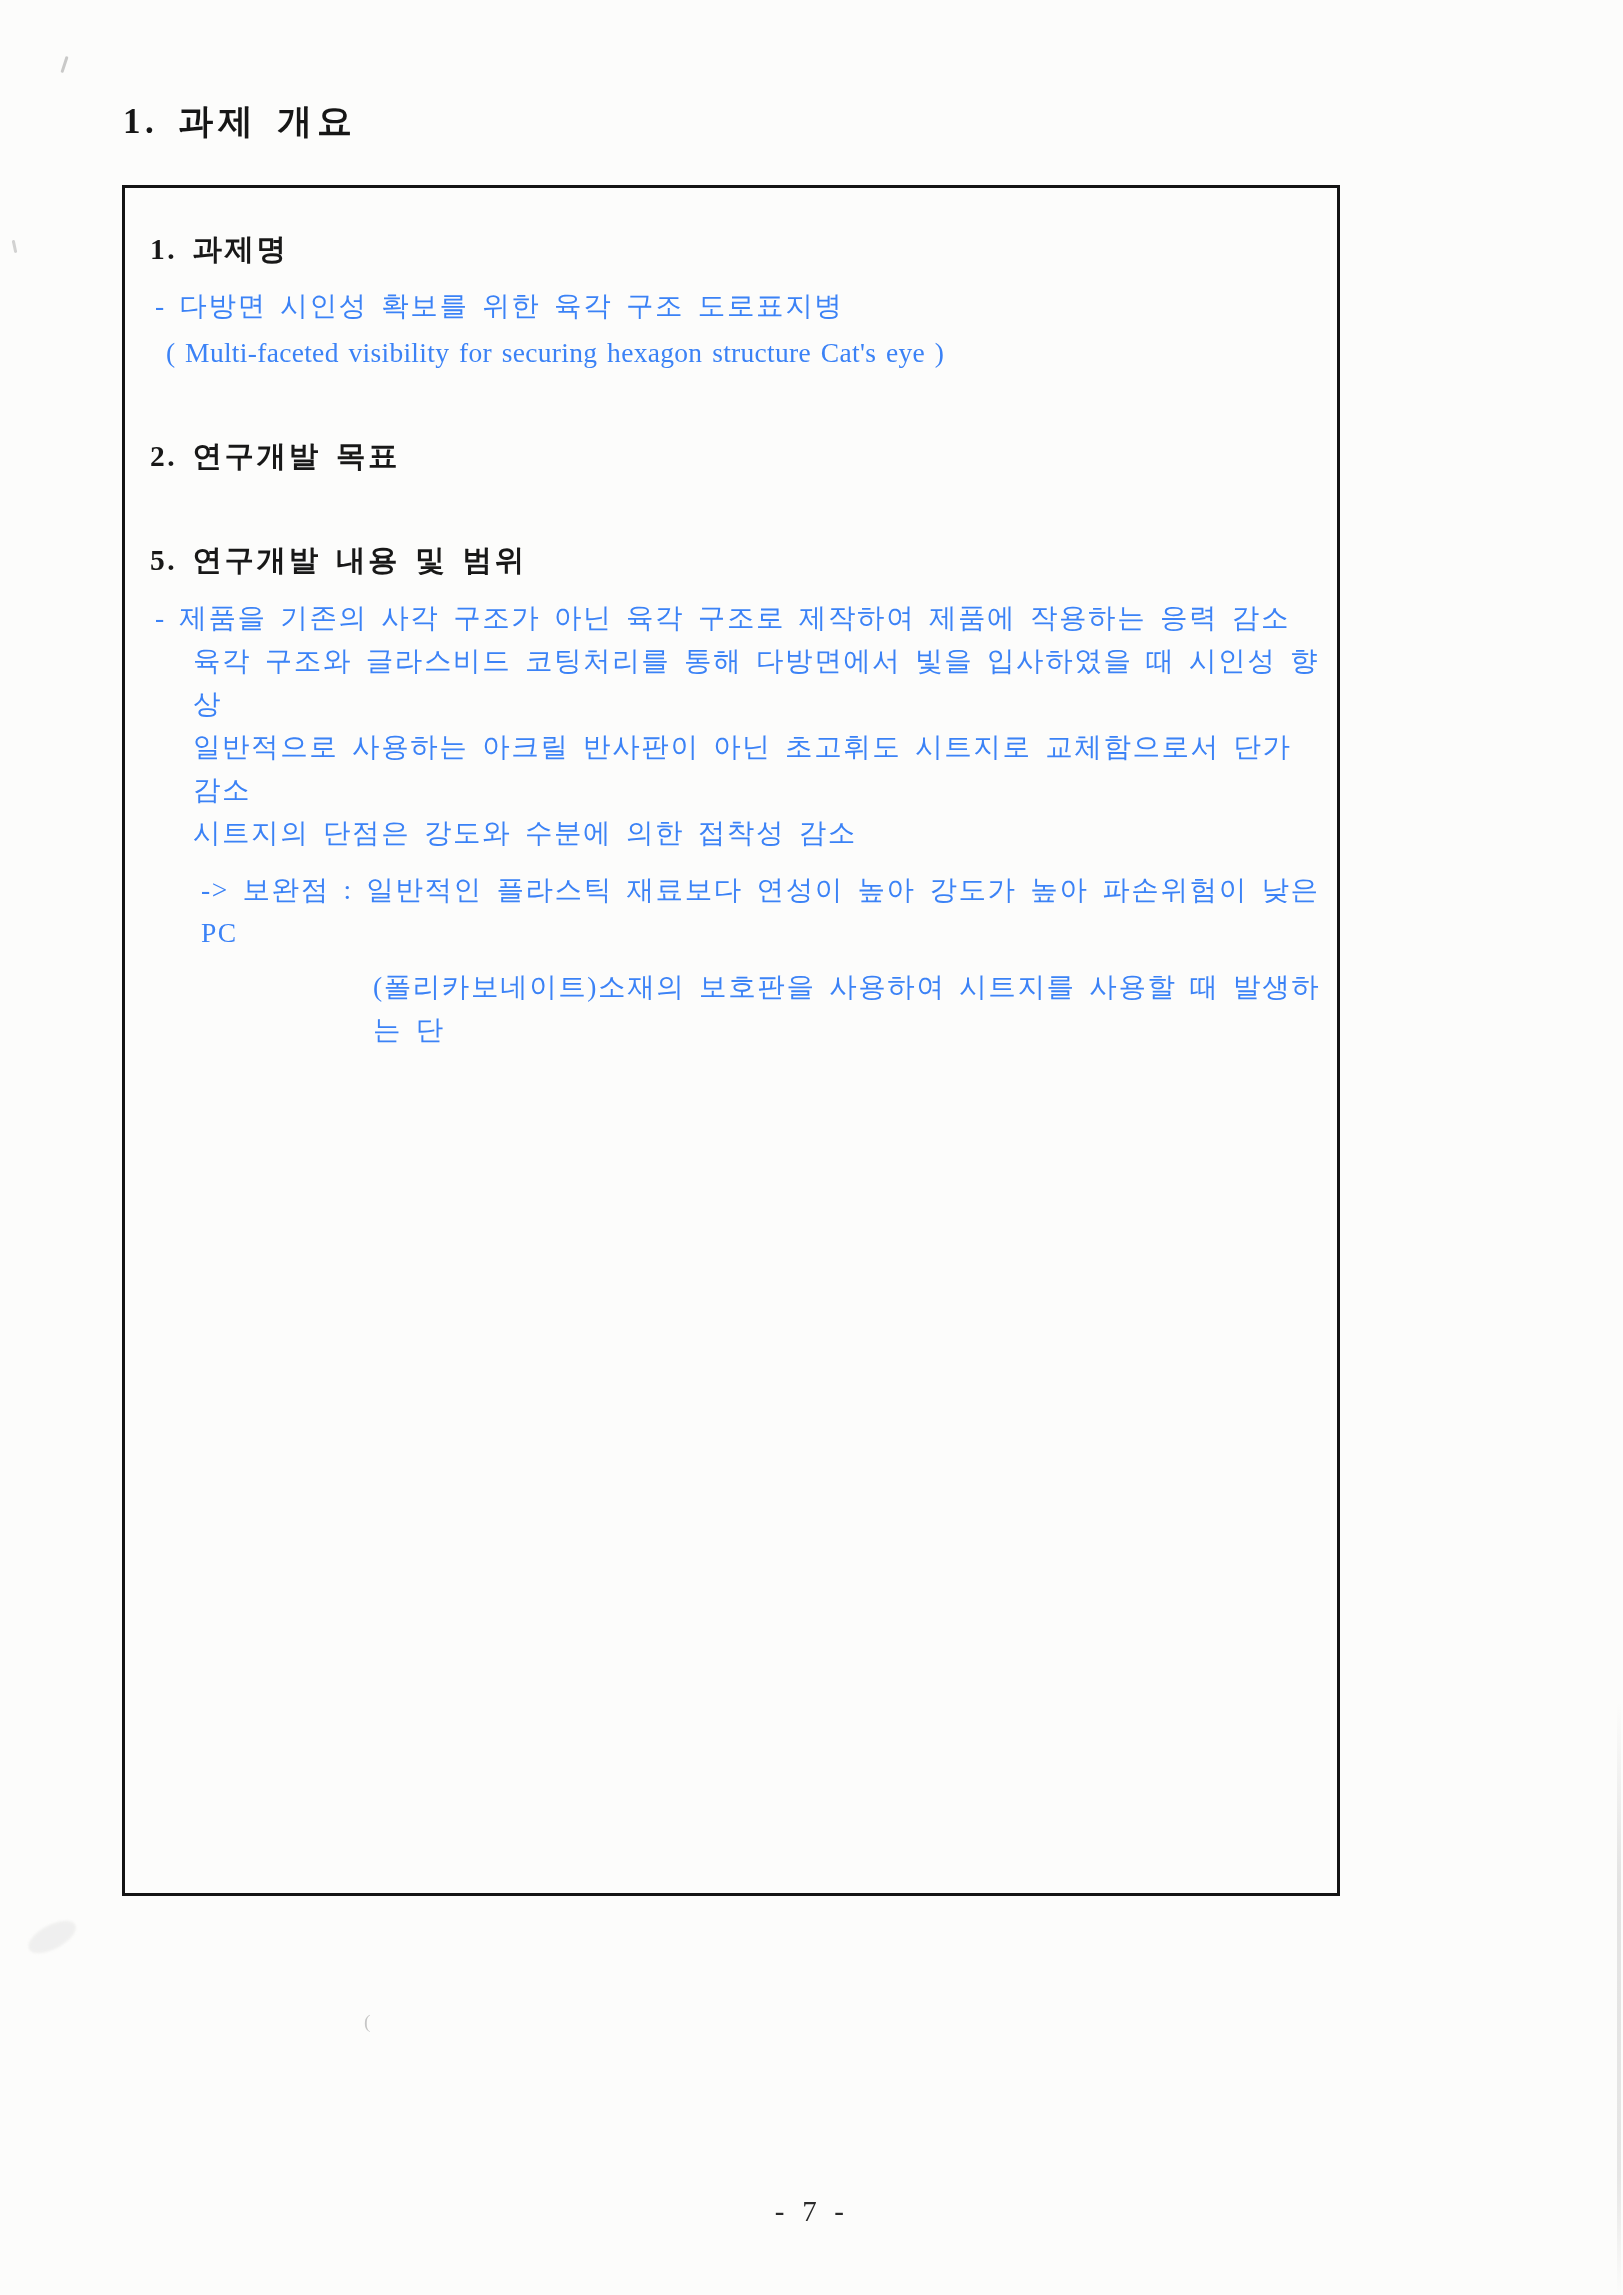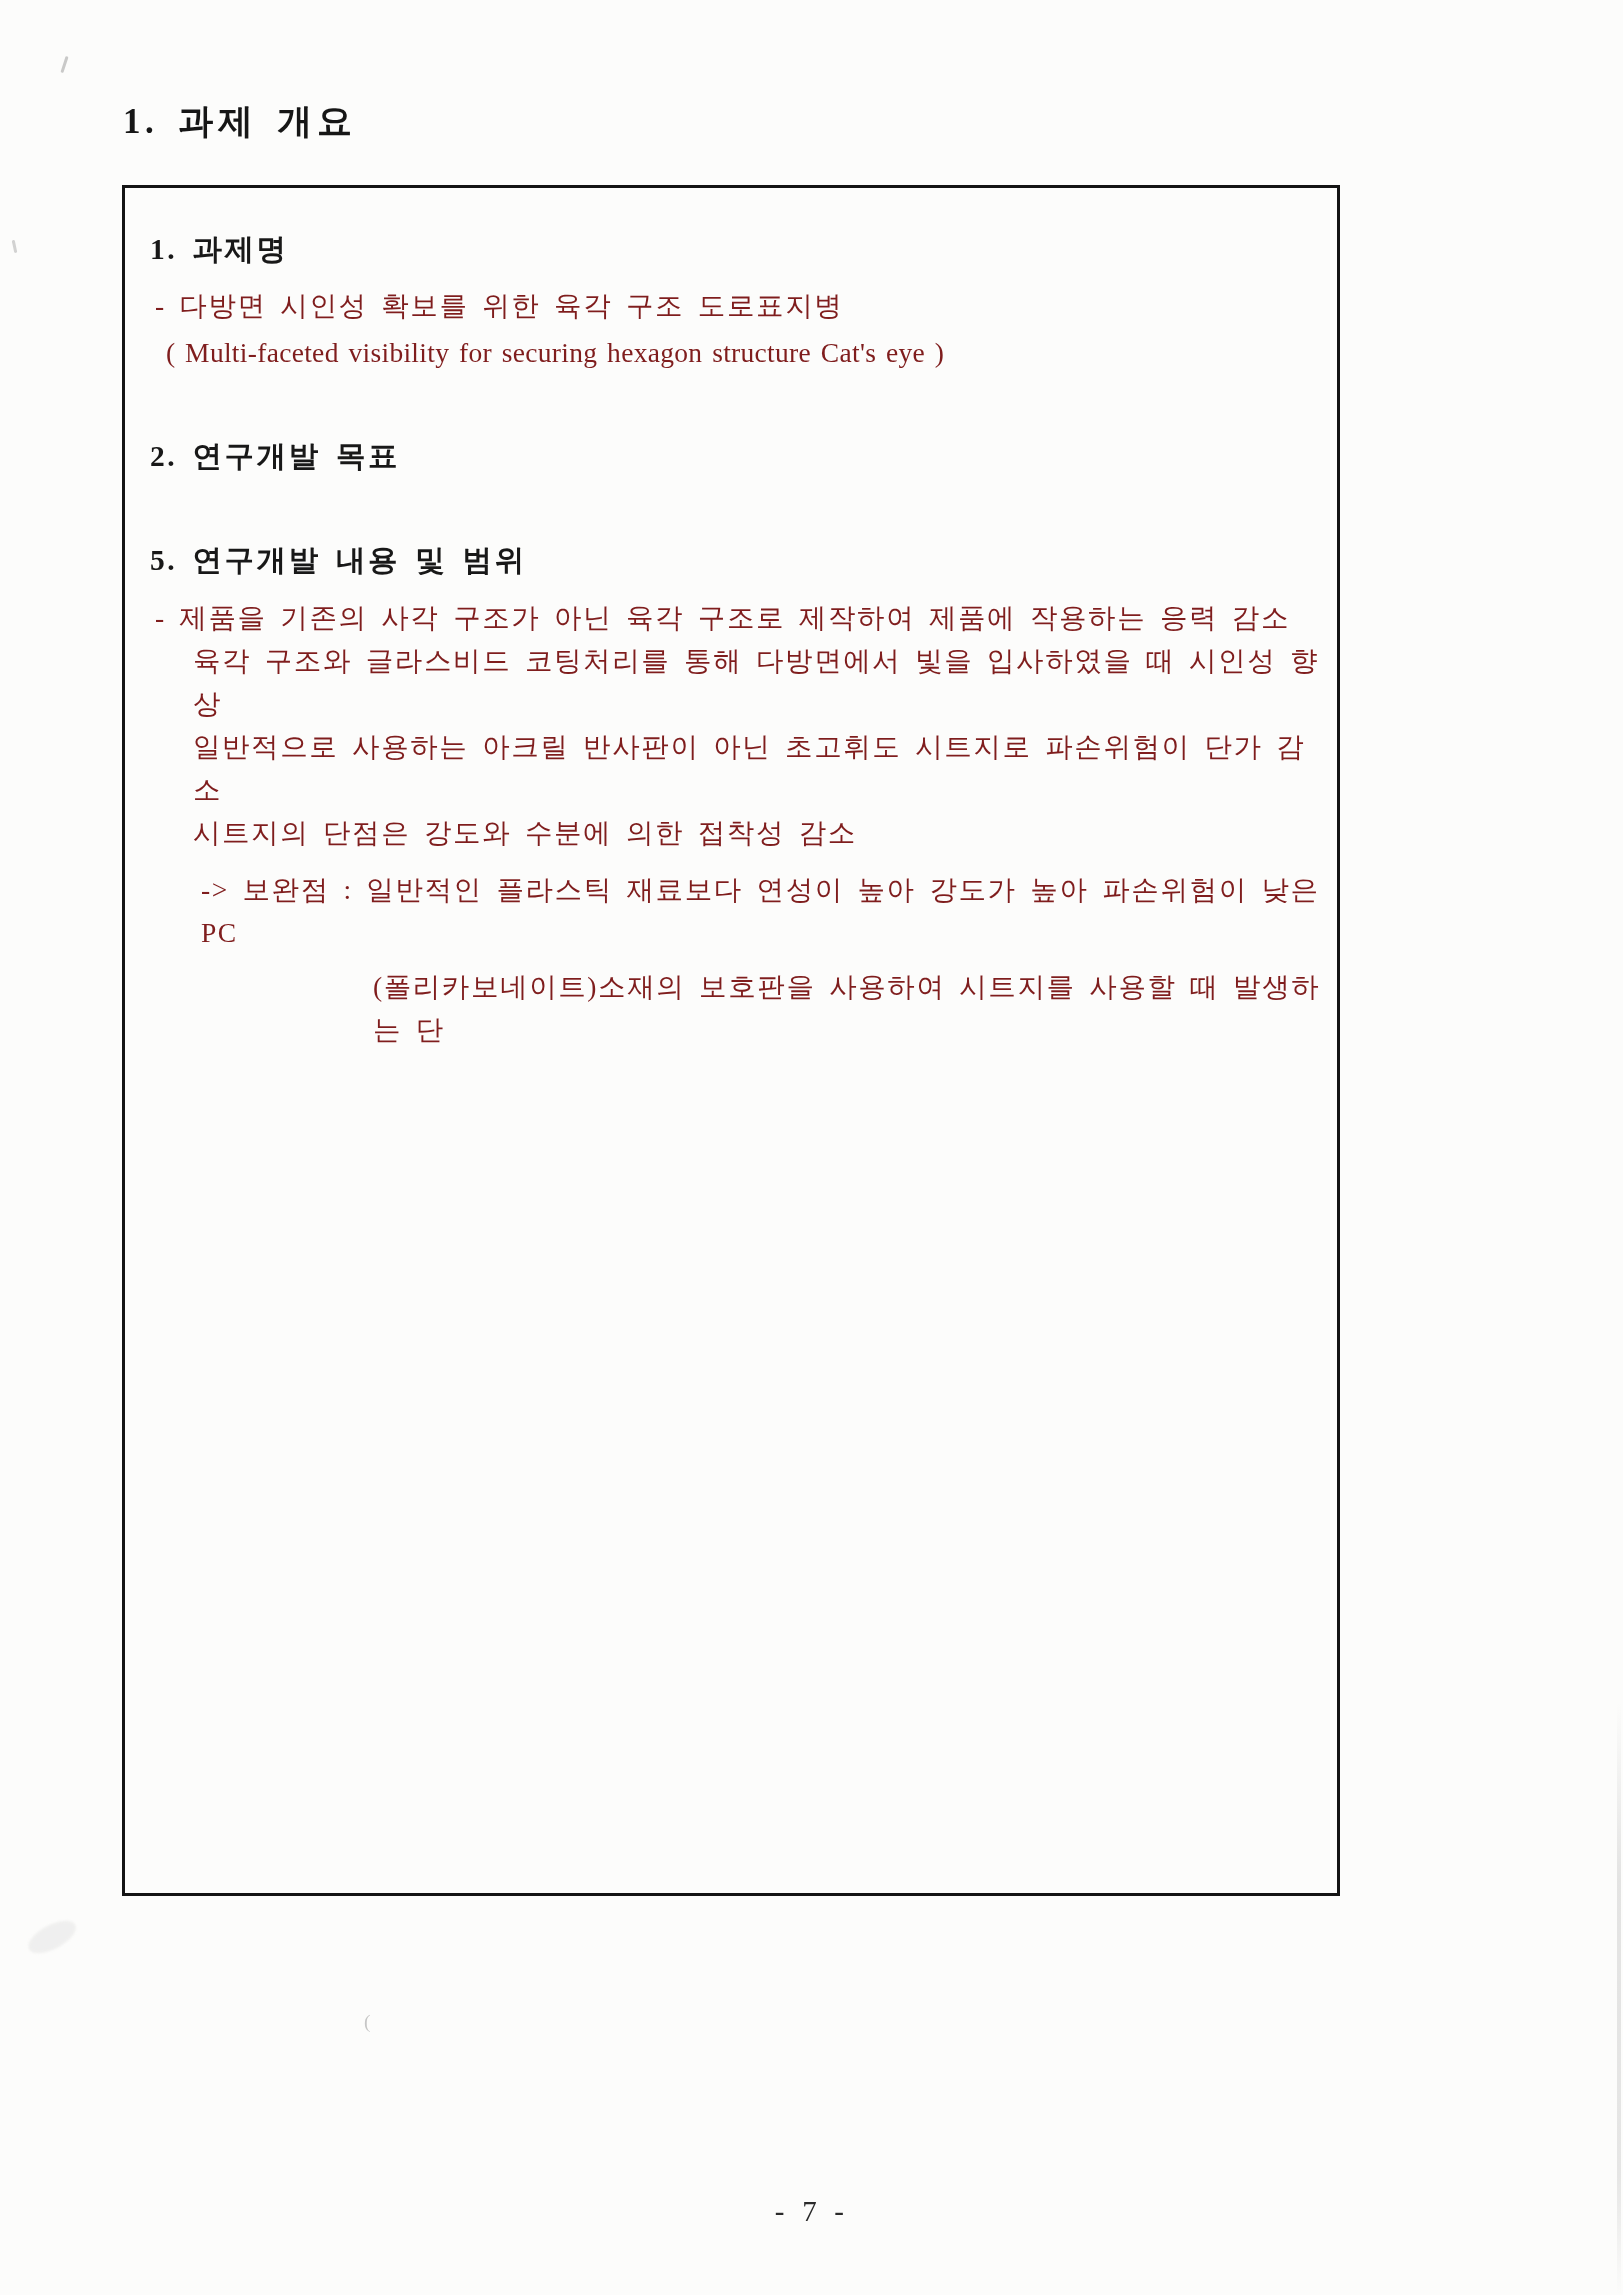--- a/index.html
+++ b/index.html
@@ -52,21 +52,21 @@
     word-spacing: 5.2px;
     margin: 0 0 14.4px 17px;
     color: #181818;
   }
   .txt {
     font-size: 27.5px;
     line-height: 43px;
     letter-spacing: 1.6px;
     word-spacing: 5.2px;
     margin: 0;
-    color: #7f1d1d;
+    color: #3b82f6;
   }
   .name-kr { margin-left: 22px; margin-bottom: 3.9px; }
   .name-en { margin-left: 33px; letter-spacing: 0.3px; word-spacing: 2.6px; }
 
   .sec-goal { margin-top: 63px; }
   .goal-para {
     text-align: justify;
     text-indent: 21px;
     margin: 0 1.3px 0 0;
   }
@@ -132,21 +132,21 @@
     </section>
 
     <section class="sec-goal">
       <h2 class="sec-heading">2. 연구개발 목표</h2>
     </section>
 
     <section class="sec-scope">
       <h2 class="sec-heading">5. 연구개발 내용 및 범위</h2>
       <p class="txt li0">- 제품을 기존의 사각 구조가 아닌 육각 구조로 제작하여 제품에 작용하는 응력 감소</p>
       <p class="txt li-sub">육각 구조와 글라스비드 코팅처리를 통해 다방면에서 빛을 입사하였을 때 시인성 향상</p>
-      <p class="txt li-sub">일반적으로 사용하는 아크릴 반사판이 아닌 초고휘도 시트지로 파손위험이 단가 감소</p>
+      <p class="txt li-sub">일반적으로 사용하는 아크릴 반사판이 아닌 초고휘도 시트지로 교체함으로서 단가 감소</p>
       <p class="txt li-sub">시트지의 단점은 강도와 수분에 의한 접착성 감소</p>
       <p class="txt li-arrow">-&gt; 보완점 : 일반적인 플라스틱 재료보다 연성이 높아 강도가 높아 파손위험이 낮은 PC</p>
       <p class="txt li-cont1">(폴리카보네이트)소재의 보호판을 사용하여 시트지를 사용할 때 발생하는 단</p>
     </section>
 
   </div>
 </div>
 
 <div class="page-number">- 7 -</div>
 

